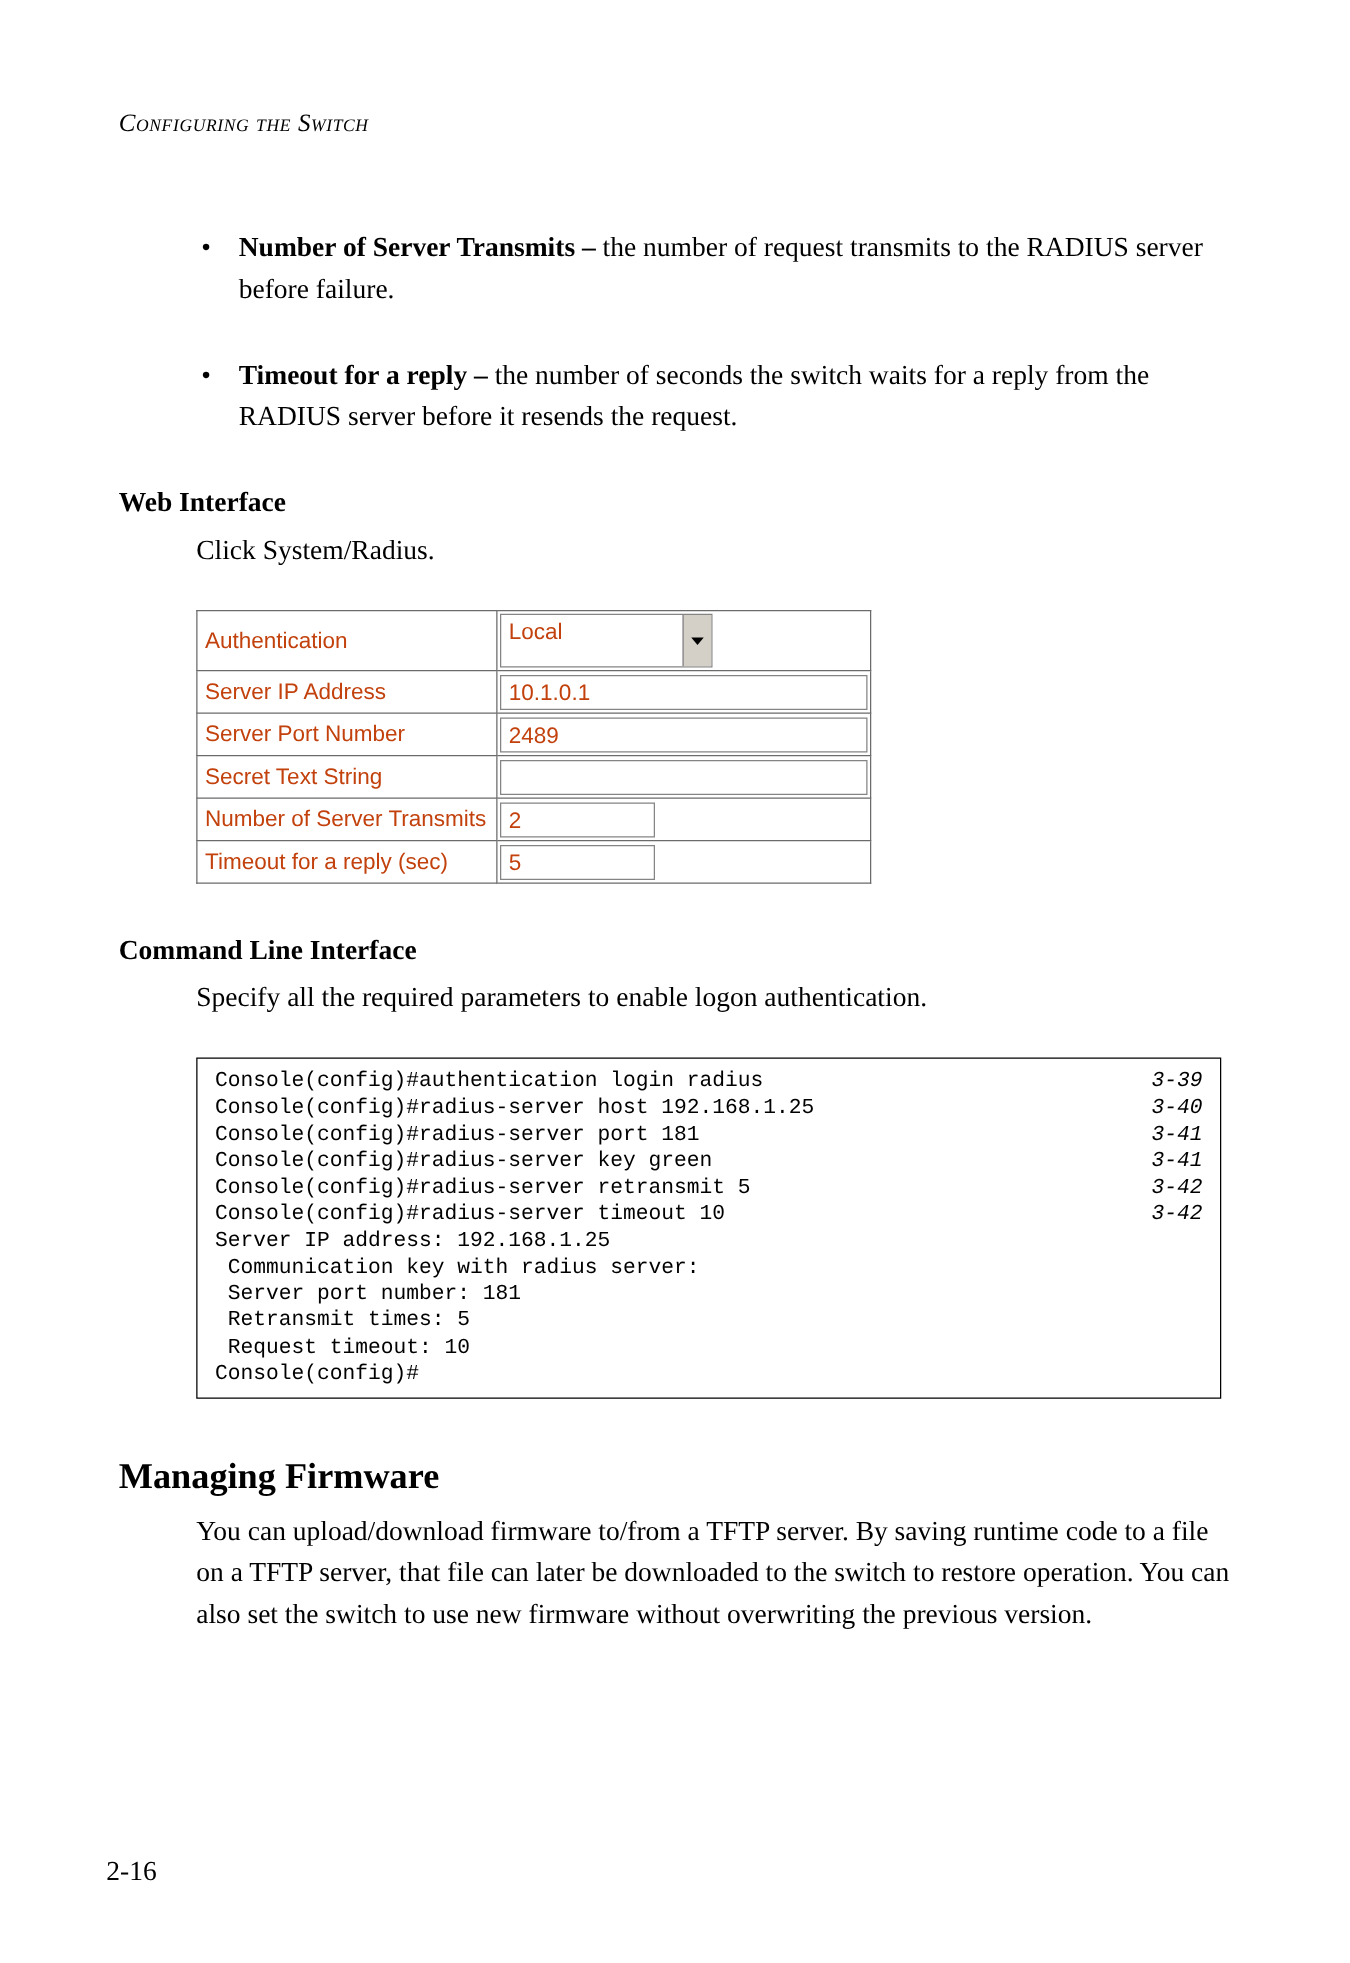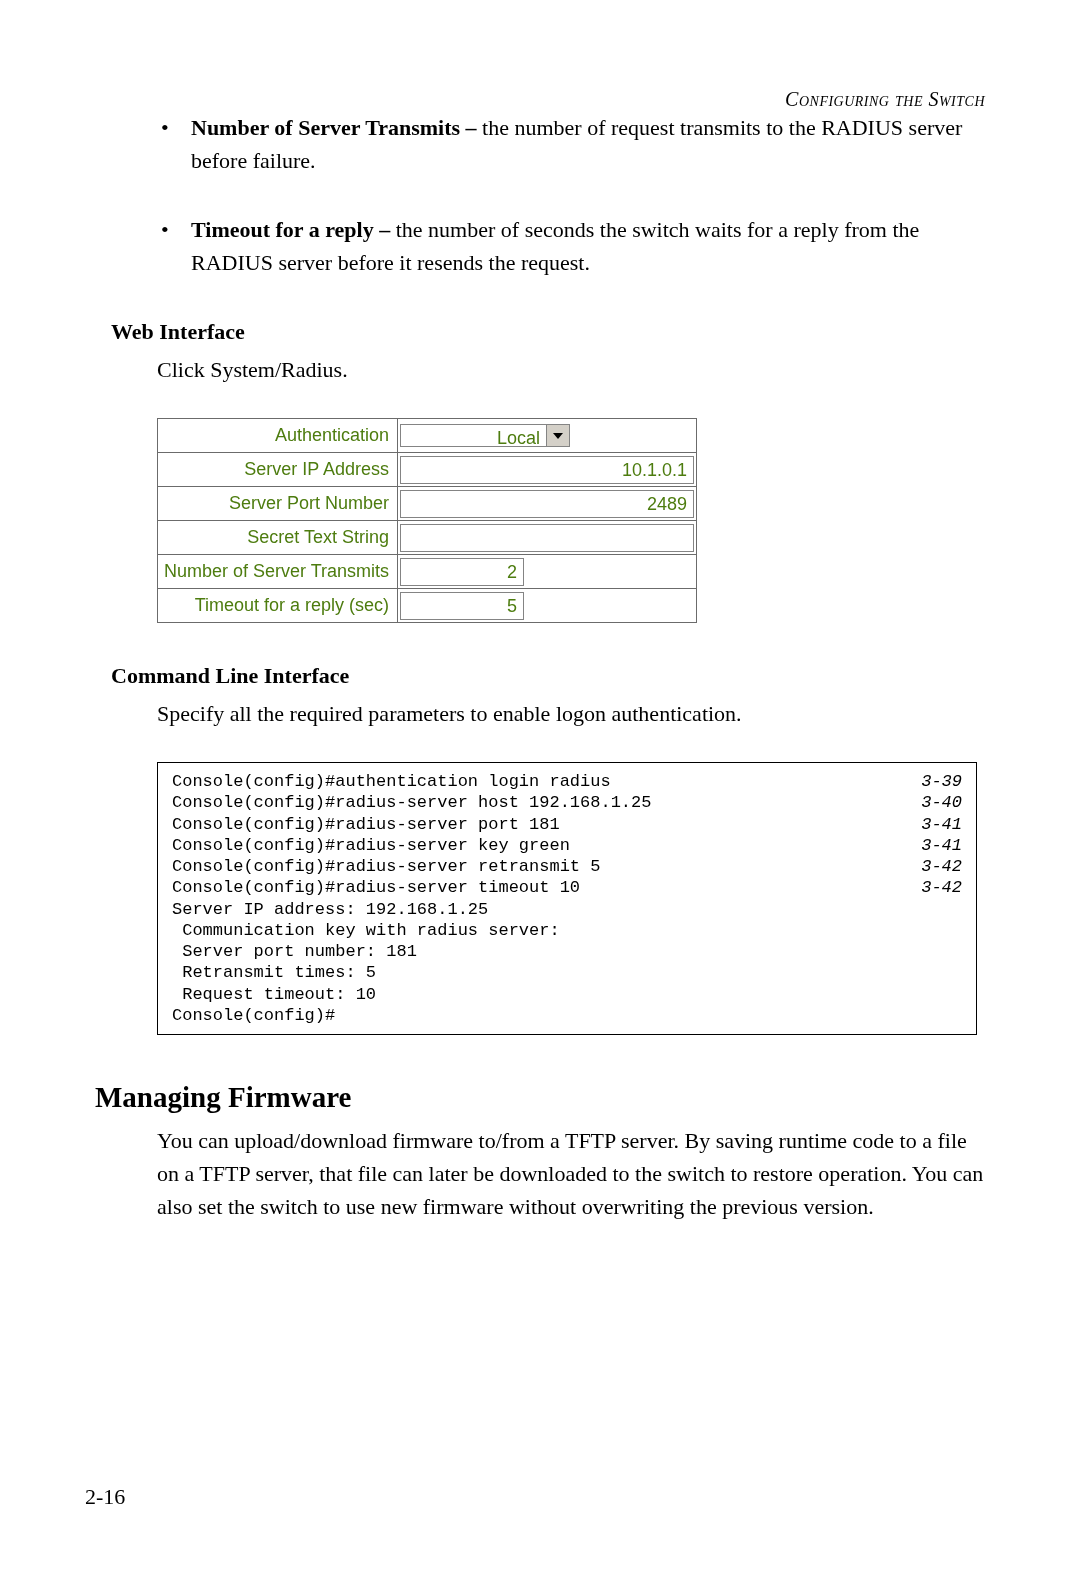--- a/index.html
+++ b/index.html
@@ -16,21 +16,21 @@
     padding: 88px 95px 60px 95px;
     box-sizing: border-box;
     height: 100%;
     position: relative;
   }
   .running-head {
     font-variant: small-caps;
     font-style: italic;
     font-size: 20px;
     letter-spacing: 0.5px;
-    text-align: right;
+    margin-bottom: 70px;
   }
   ul.bullets {
     margin: 0 0 40px 62px;
     padding: 0;
     list-style: none;
   }
   ul.bullets li {
     position: relative;
     font-size: 22px;
     line-height: 1.5;
@@ -43,52 +43,51 @@
     left: 4px;
     top: 0;
     font-size: 22px;
   }
   .label-bold {
     font-weight: bold;
   }
   .subhead {
     font-weight: bold;
     font-size: 22px;
-    margin: 0 0 8px 16px;
+    margin: 0 0 8px 0;
   }
   .indent-body {
     margin-left: 62px;
     font-size: 22px;
     line-height: 1.5;
     margin-bottom: 32px;
   }
   .config-table {
     margin-left: 62px;
     border-collapse: collapse;
     margin-bottom: 40px;
   }
   .config-table td {
     border: 1px solid #6b6b6b;
     background: #ffffff;
     font-family: Arial, Helvetica, sans-serif;
     font-size: 18px;
-    color: #4d7c0f;
-    text-align: right;
+    color: #c2410c;
   }
   .config-table td.label-cell {
     padding: 6px 8px 6px 6px;
     min-width: 190px;
   }
   .config-table td.input-cell {
     padding: 0;
   }
   .fake-select {
     display: flex;
     align-items: stretch;
-    height: 23px;
+    height: 43px;
     width: 170px;
     border: 1px solid #848484;
     box-sizing: border-box;
     background: #fff;
     margin: 2px;
   }
   .fake-select .sel-text {
     flex: 1;
     padding: 3px 6px;
     font-family: Arial, sans-serif;

